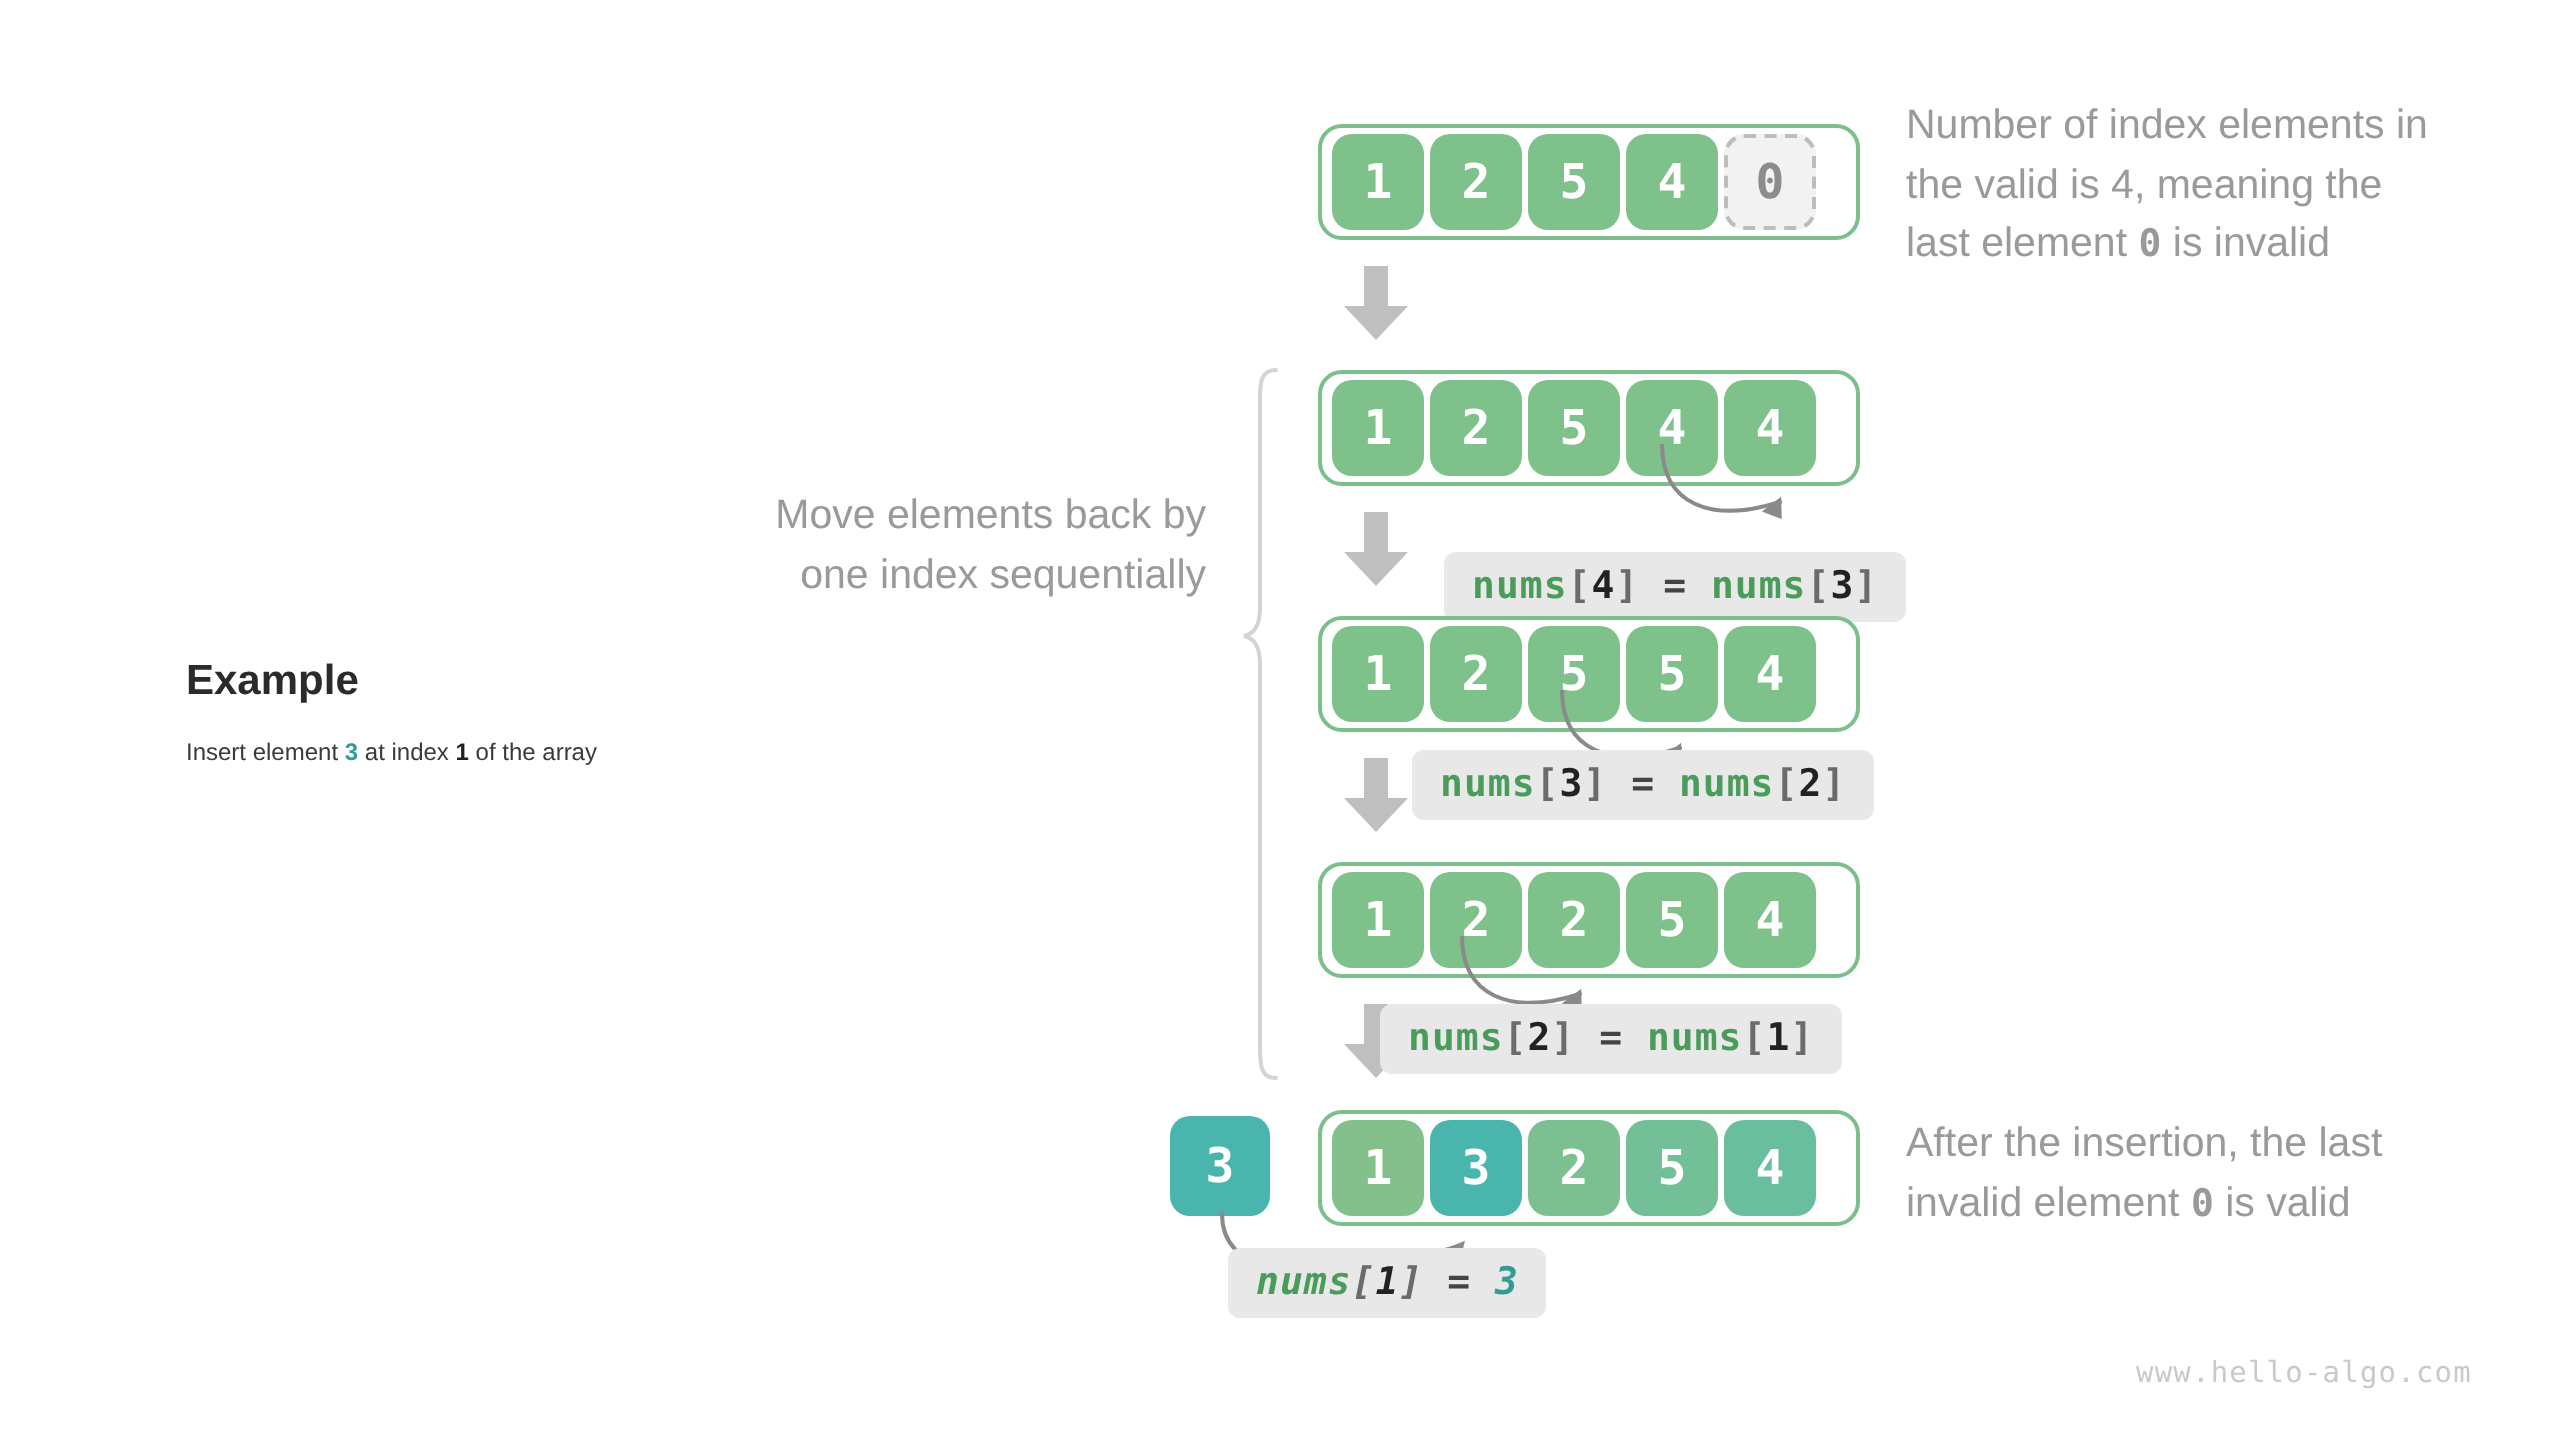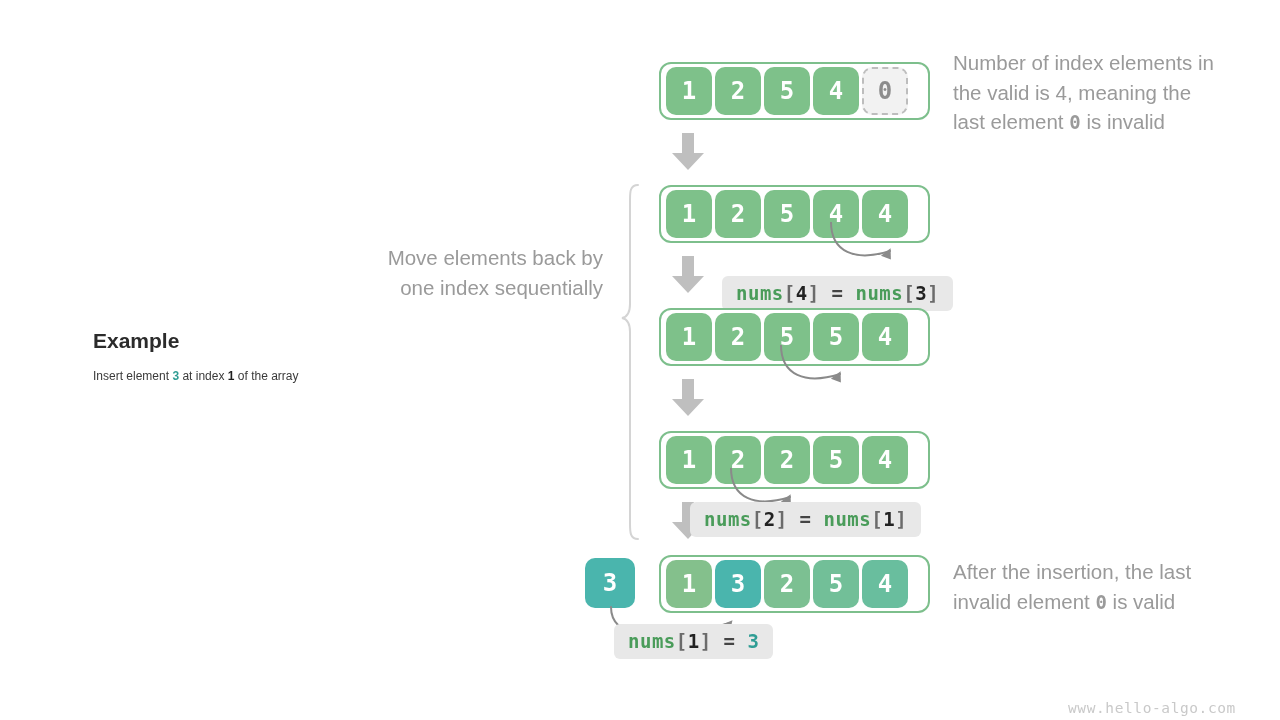--- a/index.html
+++ b/index.html
@@ -147,21 +147,20 @@
     pointer-events: none;
   }
 
   
   .watermark {
     position: absolute;
     color: #c9c9c9;
     font-family: "DejaVu Sans Mono", "Liberation Mono", monospace;
     font-size: 14.5px;
     letter-spacing: 0.6px;
-    margin-top: 21px;
   }
 </style>
 </head>
 <body>
 
 <div class="stage">
 
   <div class="example-title" style="left:93px; top:329px;">Example</div>
   <div class="example-sub" style="left:93px; top:369px;">
     <span>Insert element </span><span class="teal-b">3</span><span> at index </span><span class="dark-b">1</span><span> of the array</span>
@@ -242,20 +241,23 @@
       <path d="M77 28 L65 30 L72 38 Z" fill="#8a8a8a" transform="rotate(-28 73 30)"></path>
     </svg>
   </div>
 
   <div class="down-arrow" style="left:671px; top:379px;">
     <svg width="34" height="38" viewBox="0 0 34 38">
       <path d="M11 0 H23 V20 H33 L17 37 L1 20 H11 Z" fill="#bfbfbf"></path>
     </svg>
   </div>
 
+  <div class="code-chip" style="left:706px; top:375px;">
+    <span class="fn">nums</span><span class="br">[</span><span class="num">3</span><span class="br">]</span>&nbsp;<span class="op">=</span>&nbsp;<span class="fn">nums</span><span class="br">[</span><span class="num">2</span><span class="br">]</span>
+  </div>
 
   <div class="array-frame" style="left:659px; top:431px; width:271px; height:58px;">
     <div class="cell">1</div>
     <div class="cell">2</div>
     <div class="cell">2</div>
     <div class="cell">5</div>
     <div class="cell">4</div>
   </div>
 
   <div class="curve" style="left:715px; top:468px;">
@@ -285,19 +287,19 @@
     <div class="cell grad-d">4</div>
   </div>
 
   <div class="curve" style="left:600px; top:604px;">
     <svg width="160" height="46" viewBox="0 0 160 46" fill="none">
       <path d="M11 3 C11 33 50 41 130 19" stroke="#8a8a8a" stroke-width="2" fill="none" stroke-linecap="round"></path>
       <path d="M134 18 L121 19 L128 28 Z" fill="#8a8a8a" transform="rotate(-18 128 22)"></path>
     </svg>
   </div>
 
-  <div class="code-chip" style="left:614px; top:624px;">
+  <div class="code-chip" style="left:614px; top:624px;font-style:italic;">
     <span class="fn">nums</span><span class="br">[</span><span class="num">1</span><span class="br">]</span>&nbsp;<span class="op">=</span>&nbsp;<span class="teal">3</span>
   </div>
 
   <div class="watermark" style="left:1068px; top:679px;">www.hello-algo.com</div>
 
 </div>
 
 </body></html>

